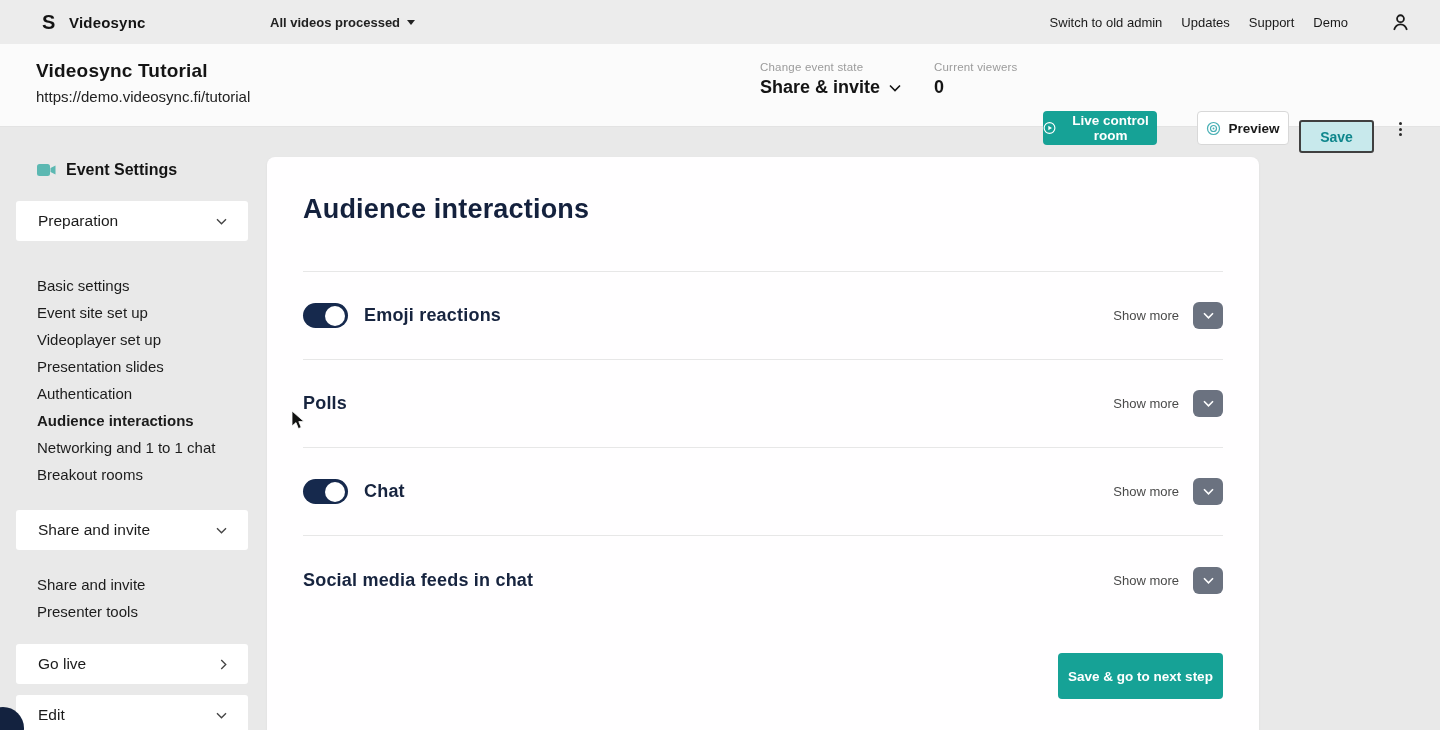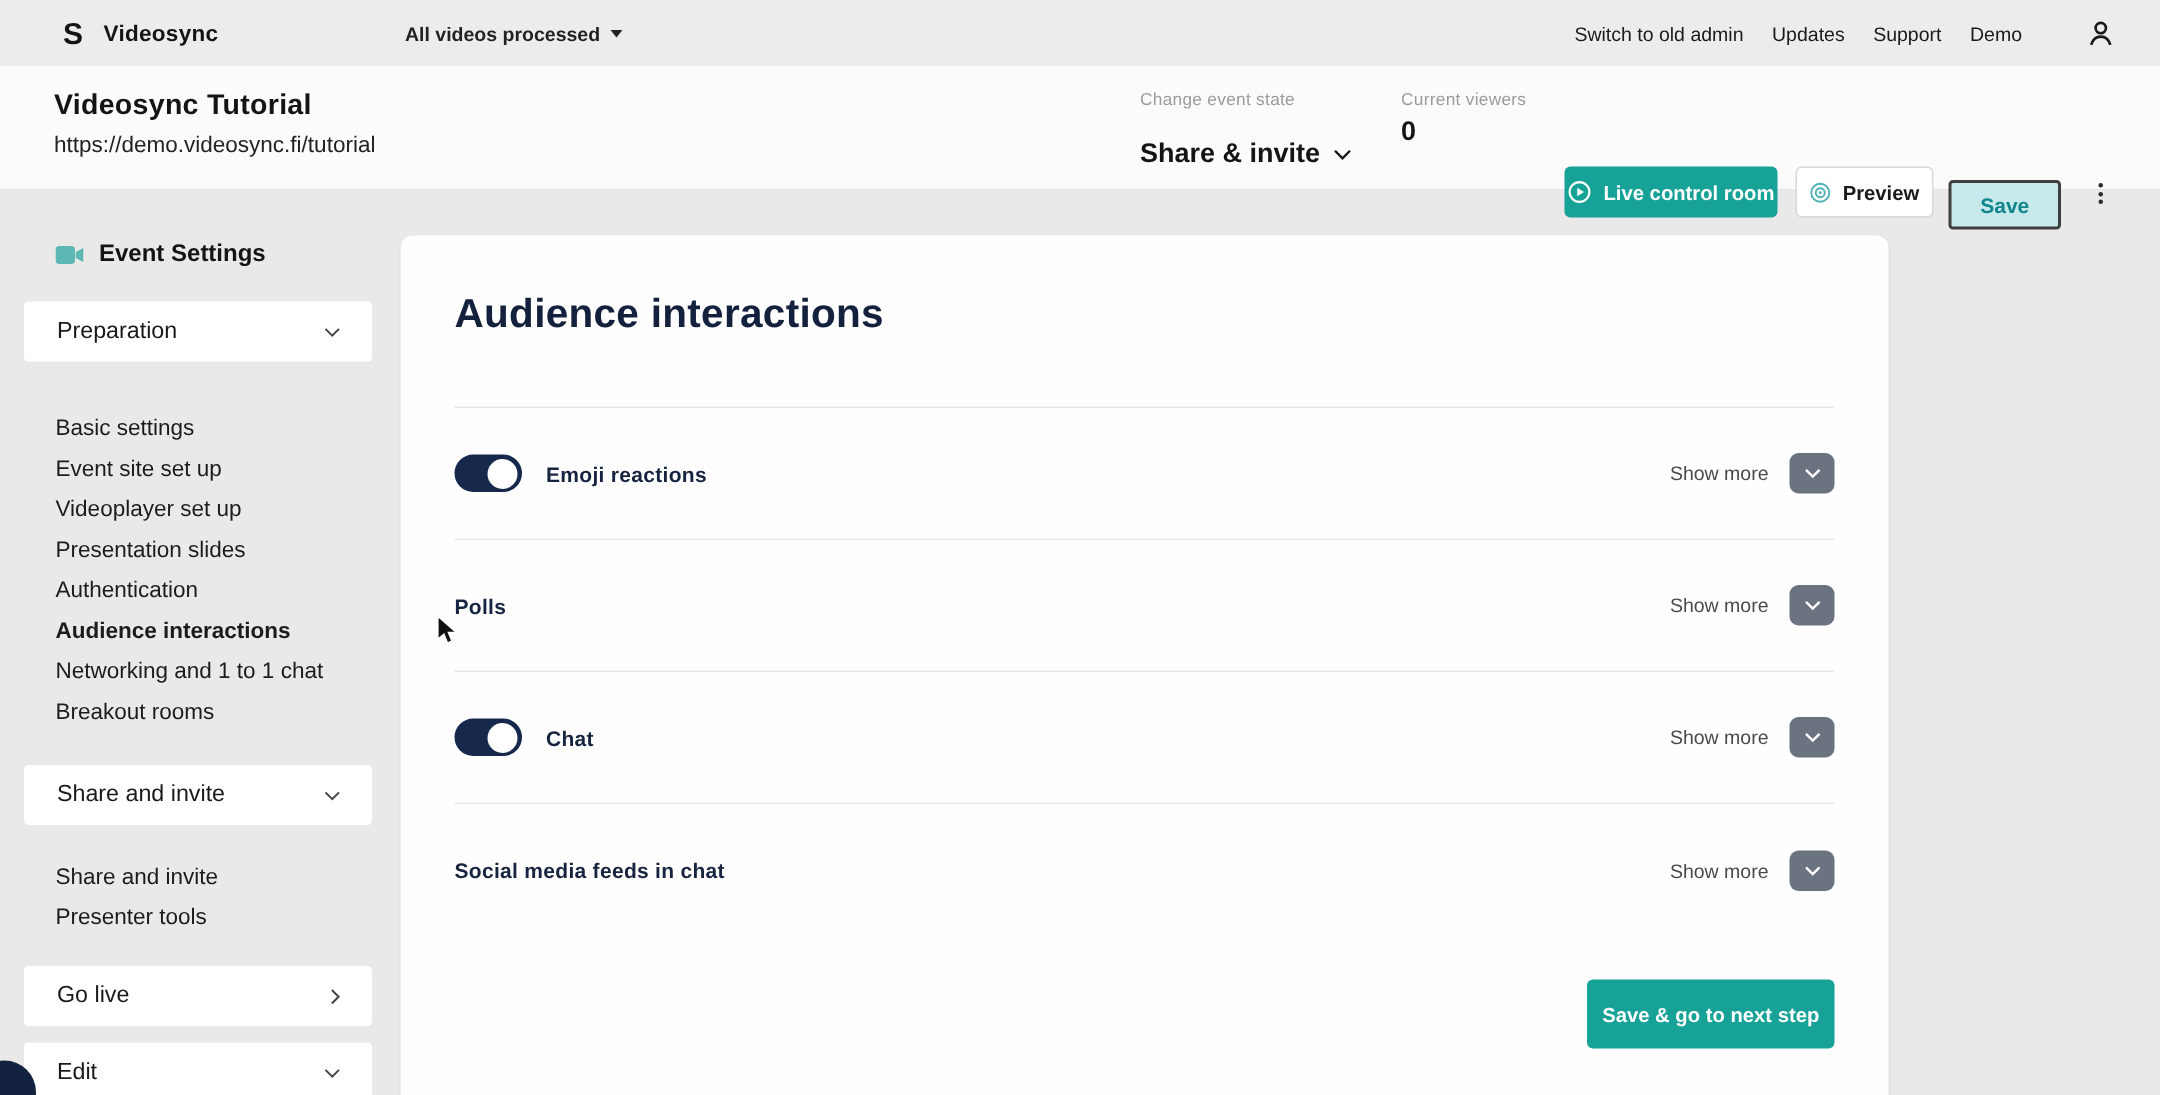--- a/index.html
+++ b/index.html
@@ -32,27 +32,27 @@
   .header {
     position:absolute; top:44px; left:0; width:1440px; height:83px;
     background:#fbfbfb; border-bottom:1px solid #e3e3e3;
   }
   .event-head { position:absolute; left:36px; top:16px; }
   .event-title { font-size:19px; font-weight:bold; color:#141414; letter-spacing:.2px; }
   .event-url { font-size:15px; color:#222; margin-top:6px; }
 
   .mini-label { font-size:11.5px; color:#9b9b9b; letter-spacing:.2px; }
   .state-block { position:absolute; left:760px; top:17px; }
-  .state-value { margin-top:19px; font-size:18px; font-weight:bold; color:#141414; display:flex; align-items:center; gap:8px; cursor:pointer;justify-content:space-between; }
+  .state-value { margin-top:4px; font-size:18px; font-weight:bold; color:#141414; display:flex; align-items:center; gap:8px; cursor:pointer;justify-content:space-between; }
   .viewers-block { position:absolute; left:934px; top:17px; }
   .viewers-value { margin-top:4px; font-size:18px; font-weight:bold; color:#141414; }
 
   .btn { border:none; cursor:pointer; font-family:inherit; display:flex; align-items:center; justify-content:center; }
   .btn-live {
-    position:absolute; left:1043px; top:67px; height:34px; width:142px;
+    position:absolute; left:1043px; top:67px; height:34px; width:114px;
     background:#16a296; color:#fff; font-size:13.5px; font-weight:600;
     border-radius:4px; gap:8px;
   }
   .btn-preview {
     position:absolute; left:1197px; top:67px; height:34px; width:92px;
     background:#ffffff; border:1px solid #d8d8d8; border-radius:4px;
     color:#1a1a1a; font-size:13.5px; font-weight:700; gap:7px;
   }
   .btn-save {
     position:absolute; left:1299px; top:76px; height:33px; width:75px;
@@ -87,21 +87,21 @@
     padding:0 36px;
   }
   .main-title { padding-top:37px; font-size:27px; font-weight:bold; color:#14213d; letter-spacing:.2px; }
   .title-divider { margin-top:46px; height:1px; background:#e7e7e7; }
   .feature-row {
     height:88px; display:flex; align-items:center; justify-content:space-between;
     border-bottom:1px solid #e7e7e7;
   }
   .feature-row.last { border-bottom:none; }
   .row-left { display:flex; align-items:center; gap:16px; }
-  .row-label { font-size:14px; font-weight:bold; color:#17243f; letter-spacing:.2px; }
+  .row-label { font-size:18px; font-weight:bold; color:#17243f; letter-spacing:.2px; }
   .row-right { display:flex; align-items:center; gap:14px; }
   .show-more-label { font-size:13px; color:#4a4a4a; cursor:pointer; }
   .show-more-btn {
     width:30px; height:27px; border-radius:6px; background:#6b7280; border:none;
     display:flex; align-items:center; justify-content:center; cursor:pointer; color:#fff;
   }
   .toggle {
     width:45px; height:25px; border-radius:13px; background:#16294d;
     position:relative; cursor:pointer; flex-shrink:0;
   }

